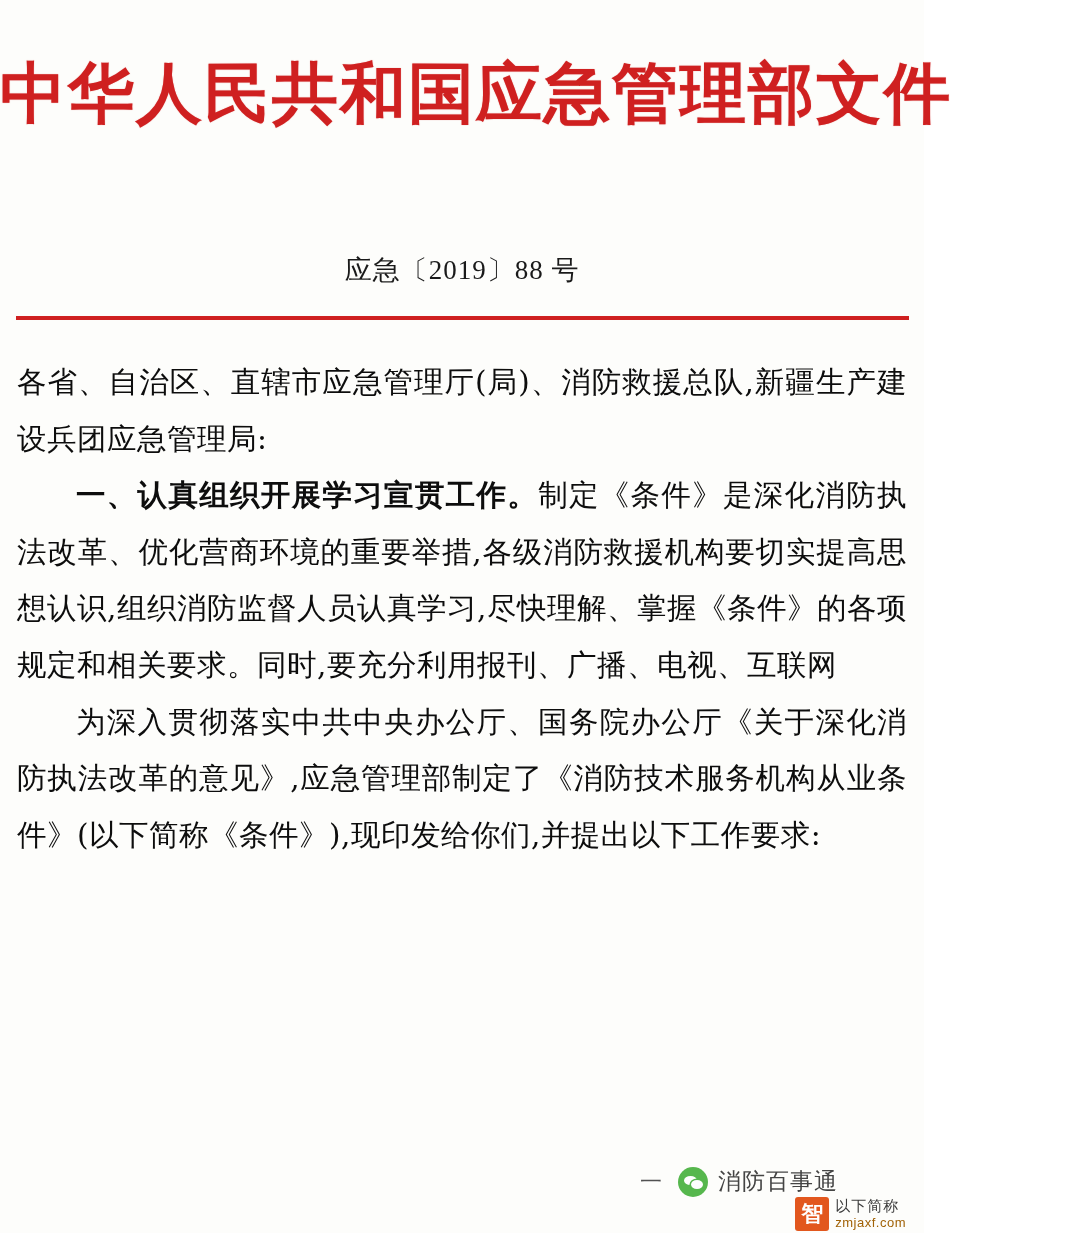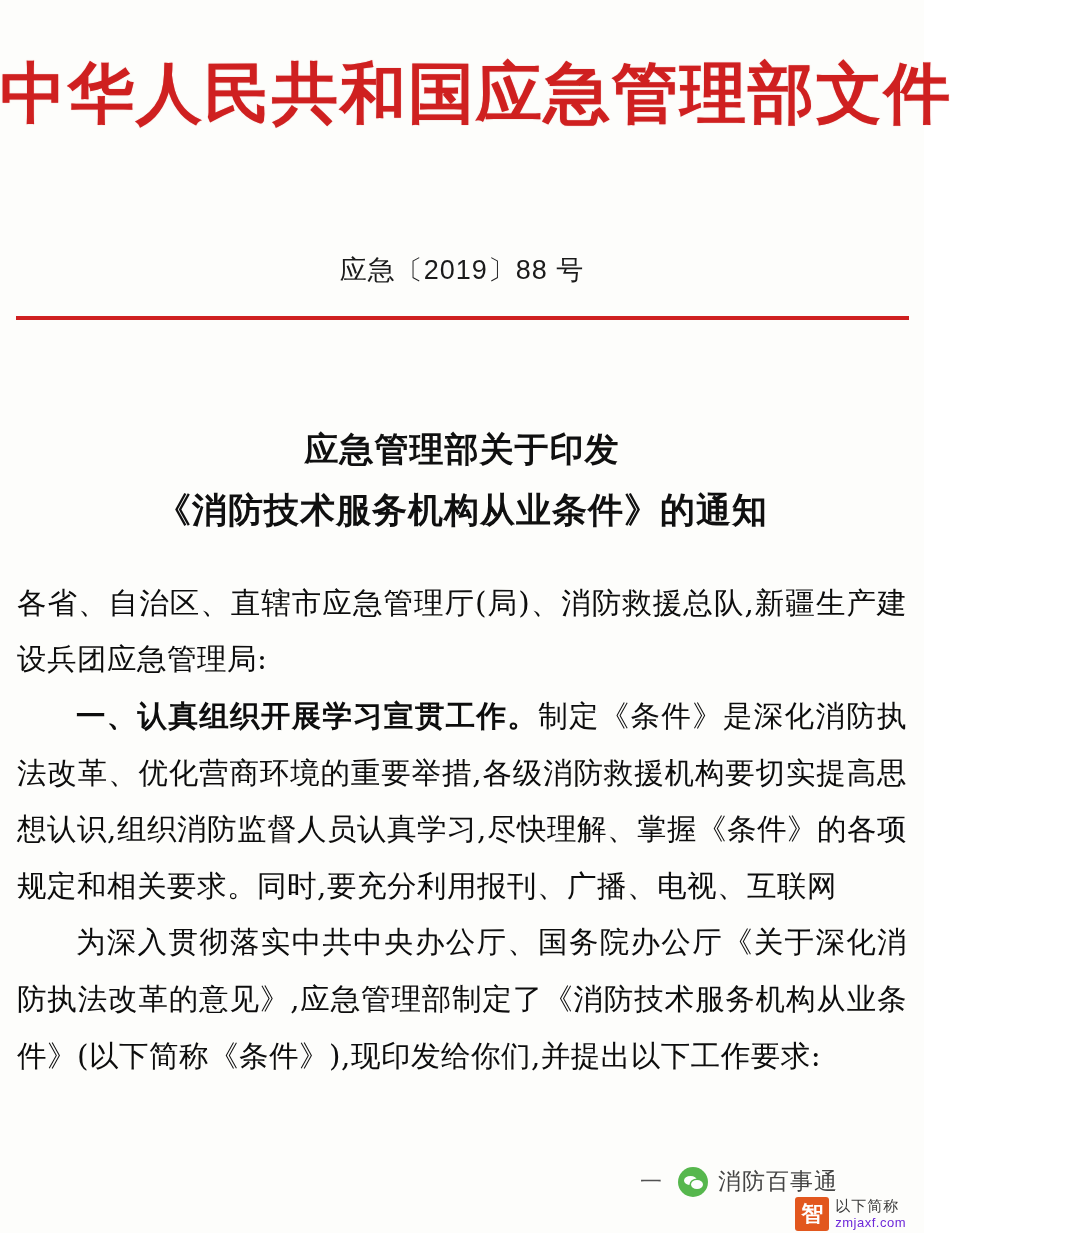--- a/index.html
+++ b/index.html
@@ -33,21 +33,21 @@
     color: #cf2020;
     letter-spacing: 2px;
     line-height: 1.15;
     white-space: nowrap;
     text-shadow: 0 0 1px rgba(207,32,32,0.5);
   }
 
   .doc-number {
     text-align: center;
     margin-top: 120px;
-    font-family: Liberation Sans, sans-serif;
+    font-family: Liberation Serif, serif;
     font-size: 27px;
     color: #1a1a1a;
     letter-spacing: 1px;
   }
 
   .red-rule {
     margin: 28px auto 0 auto;
     width: 893px;
     height: 4px;
     background: #cf2020;
@@ -168,41 +168,37 @@
   }
   .site-name {
     font-family: "Liberation Sans", sans-serif;
     font-size: 15px;
     color: #3b3b3b;
     letter-spacing: 1px;
   }
   .site-url {
     font-family: "Liberation Sans", sans-serif;
     font-size: 13px;
-    color: #6d28d9;
+    color: #a16207;
     letter-spacing: 0.5px;
   }
 </style>
 </head>
 <body>
 
 <div class="page">
 
   <div class="masthead">
     <div class="masthead-title">中华人民共和国应急管理部文件</div>
   </div>
 
   <div class="doc-number">应急〔2019〕88 号</div>
 
   <div class="red-rule"></div>
 
-  <div class="doc-title">
-    <div class="line1">应急管理部关于印发</div>
-    <div class="line2">《消防技术服务机构从业条件》的通知</div>
-  </div>
 
   <div class="body-text">
     <p>各省、自治区、直辖市应急管理厅(局)、消防救援总队,新疆生产建设兵团应急管理局:</p>
     <p class="indent"><span class="bold-run">一、认真组织开展学习宣贯工作。</span>制定《条件》是深化消防执法改革、优化营商环境的重要举措,各级消防救援机构要切实提高思想认识,组织消防监督人员认真学习,尽快理解、掌握《条件》的各项规定和相关要求。同时,要充分利用报刊、广播、电视、互联网</p>
     <p class="indent">为深入贯彻落实中共中央办公厅、国务院办公厅《关于深化消防执法改革的意见》,应急管理部制定了《消防技术服务机构从业条件》(以下简称《条件》),现印发给你们,并提出以下工作要求:</p>
   </div>
 
   <div class="wechat-badge">
     <span class="wechat-dash">一</span>
     <span class="wechat-icon"></span>

